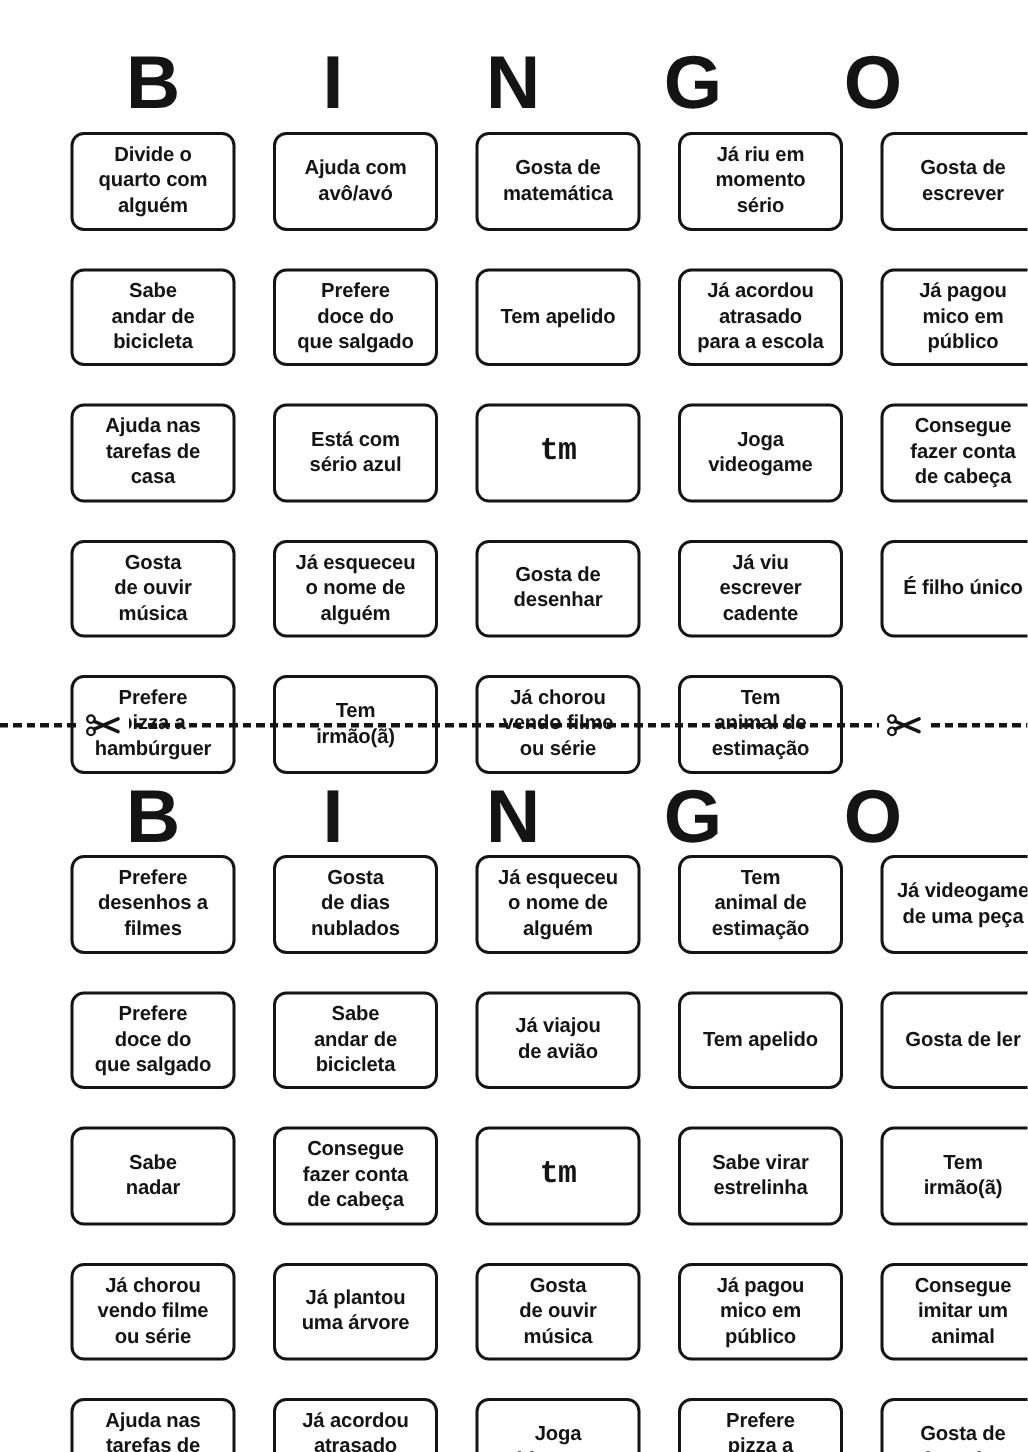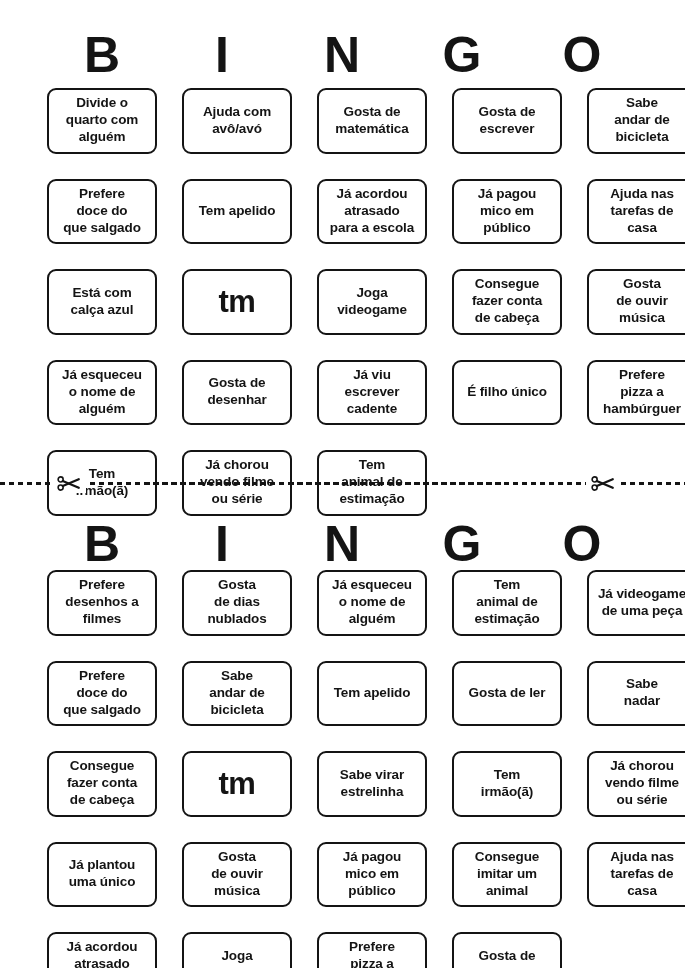--- a/index.html
+++ b/index.html
@@ -55,24 +55,25 @@
     font-size:13.5px;
     font-weight:700;
     line-height:1.25;
     letter-spacing:-0.1px;
     white-space:pre-line;
     padding:2px 4px;
     box-sizing:border-box;
     color:var(--ink);
   }
   .cell.logo{
-    font-size:31px;
+    font-size:21px;
     font-weight:700;
     letter-spacing:-0.5px;
     line-height:1;
+    font-family:Liberation Mono, monospace;
   }
   
   .dash-line{
     position:absolute; left:0; top:482px;
     width:685px; height:2.6px;
     background:repeating-linear-gradient(90deg,var(--ink) 0 5.5px,transparent 5.5px 9px);
   }
   .scissors{
     position:absolute; top:474px;
     width:28px; height:19px;
@@ -98,40 +99,43 @@
         <span class="bingo-letter">O</span>
       </div>
     <div class="grid g-top">
         <div class="cell">Divide o
 quarto com
 alguém</div>
         <div class="cell">Ajuda com
 avô/avó</div>
         <div class="cell">Gosta de
 matemática</div>
+        <div class="cell">Já riu em
+momento
+sério</div>
         <div class="cell">Gosta de
 escrever</div>
         <div class="cell">Sabe
 andar de
 bicicleta</div>
         <div class="cell">Prefere
 doce do
 que salgado</div>
         <div class="cell">Tem apelido</div>
         <div class="cell">Já acordou
 atrasado
 para a escola</div>
         <div class="cell">Já pagou
 mico em
 público</div>
         <div class="cell">Ajuda nas
 tarefas de
 casa</div>
         <div class="cell">Está com
-calça azul</div>
+sério azul</div>
         <div class="cell logo">tm</div>
         <div class="cell">Joga
 videogame</div>
         <div class="cell">Consegue
 fazer conta
 de cabeça</div>
         <div class="cell">Gosta
 de ouvir
 música</div>
         <div class="cell">Já esqueceu
@@ -199,37 +203,39 @@
 animal de
 estimação</div>
         <div class="cell">Já videogame
 de uma peça</div>
         <div class="cell">Prefere
 doce do
 que salgado</div>
         <div class="cell">Sabe
 andar de
 bicicleta</div>
+        <div class="cell">Já viajou
+de avião</div>
         <div class="cell">Tem apelido</div>
         <div class="cell">Gosta de ler</div>
         <div class="cell">Sabe
 nadar</div>
         <div class="cell">Consegue
 fazer conta
 de cabeça</div>
         <div class="cell logo">tm</div>
         <div class="cell">Sabe virar
 estrelinha</div>
         <div class="cell">Tem
 irmão(ã)</div>
         <div class="cell">Já chorou
 vendo filme
 ou série</div>
         <div class="cell">Já plantou
-uma único</div>
+uma árvore</div>
         <div class="cell">Gosta
 de ouvir
 música</div>
         <div class="cell">Já pagou
 mico em
 público</div>
         <div class="cell">Consegue
 imitar um
 animal</div>
         <div class="cell">Ajuda nas

